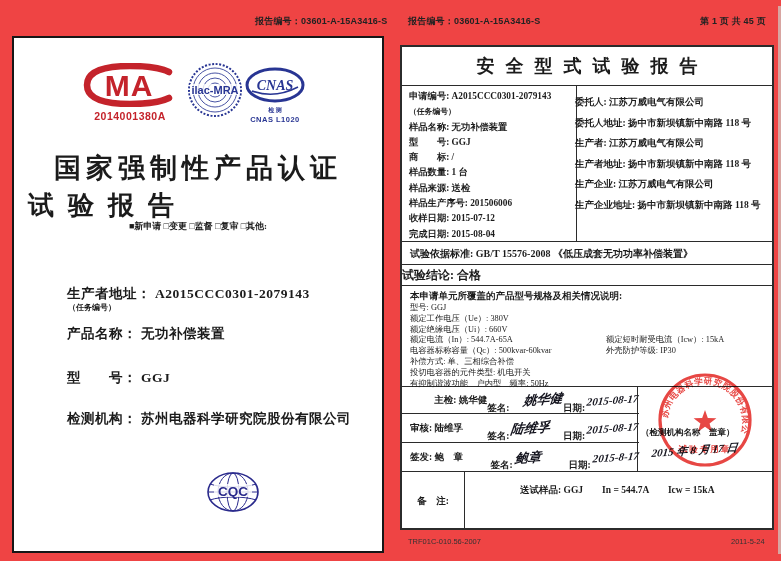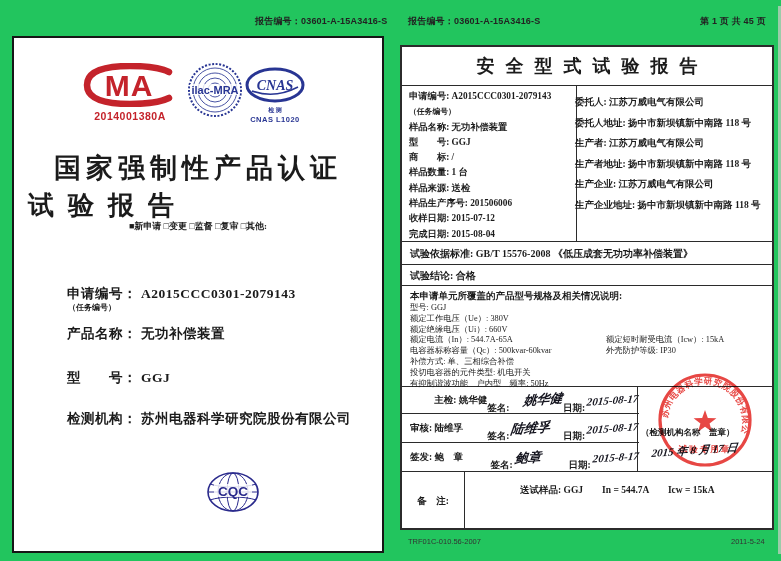--- a/index.html
+++ b/index.html
@@ -1,16 +1,16 @@
 <!DOCTYPE html>
 <html><head>
 <meta charset="utf-8">
 <style>
   html,body{margin:0;padding:0;background:#ffffff;}
-  .canvas{position:relative;width:781px;height:561px;background:#22c55e;overflow:hidden;
+  .canvas{position:relative;width:781px;height:561px;background:#ef4444;overflow:hidden;
           font-family:"Liberation Serif","DejaVu Serif",serif;color:#1b1b1b;}
   .canvas::after{content:"";position:absolute;right:0;top:6px;width:3px;height:548px;background:#cfcfc9;opacity:.7;}
 
   
   .rpt-no{position:absolute;font-family:"Liberation Sans","DejaVu Sans",sans-serif;
           font-weight:bold;font-size:9px;letter-spacing:0.2px;color:#222;}
   .page-box{position:absolute;background:#fff;box-sizing:border-box;}
 
   
   .cover-box{left:12px;top:36px;width:372px;height:517px;border:2px solid #161616;}
@@ -37,21 +37,21 @@
   .r-title{top:0;height:39px;line-height:39px;text-align:center;font-size:18px;font-weight:bold;
            letter-spacing:11px;text-indent:11px;}
   .r-info{top:39px;height:156px;}
   .info-left{position:absolute;left:0;top:0;width:175px;height:100%;box-sizing:border-box;
              border-right:1.5px solid #2b2b2b;padding:3px 0 0 7px;}
   .info-left .ln{font-size:9.3px;line-height:15.3px;font-weight:bold;white-space:nowrap;}
   .info-left .ln.small{font-size:7.8px;}
   .info-right{position:absolute;left:175px;top:0;width:195px;height:100%;padding:6px 0 0 8px;box-sizing:border-box;}
   .info-right .ln{font-size:9.5px;line-height:20.5px;font-weight:bold;padding-left:20px;text-indent:-30px;}
   .r-standard{top:195px;height:23px;line-height:23px;padding-left:8px;font-size:10px;font-weight:bold;white-space:nowrap;}
-  .r-conclusion{top:218px;height:21px;line-height:21px;padding-left:8px;font-size:10px;font-weight:bold;}
+  .r-conclusion{top:218px;height:21px;line-height:21px;padding-left:0;font-size:12px;font-weight:bold;}
   .r-coverage{top:239px;height:101px;padding:3px 0 0 8px;}
   .cov-title{font-size:9.5px;font-weight:bold;line-height:14px;}
   .spec-line{display:flex;font-size:8.3px;line-height:10.8px;white-space:nowrap;}
   .spec-line span:first-child{min-width:196px;}
   .sig-row{position:absolute;left:0;width:236.5px;box-sizing:border-box;border-bottom:1.5px solid #2b2b2b;
            display:flex;align-items:center;padding-left:8px;}
   .sig-row .role{width:84px;font-size:9.5px;font-weight:bold;white-space:nowrap;}
   .sig-row .lbl{font-size:9.5px;font-weight:bold;margin-right:2px;white-space:nowrap;margin-top:16px;}
   .hand{display:inline-block;font-style:italic;font-weight:bold;color:#15151f;
         transform:skewX(-10deg) rotate(-4deg);}
@@ -106,21 +106,21 @@
       </svg>
       <div class="cnas-sub">检 测</div>
       <div class="cnas-code">CNAS L1020</div>
     </div>
 
     <div class="cover-title1">国家强制性产品认证</div>
     <div class="cover-title2">试验报告</div>
     <div class="apply-type">■新申请 □变更 □监督 □复审 □其他:</div>
 
     <div class="cfield" style="top:247px;">
-      <span class="flabel">申请编号：</span><span>A2015CCC0301-2079143</span>
+      <span class="flabel">生产者地址：</span><span>A2015CCC0301-2079143</span>
     </div>
     <div class="cnote" style="top:264px;">（任务编号）</div>
 
     <div class="cfield" style="top:287px;">
       <span class="flabel">产品名称：</span><span>无功补偿装置</span>
     </div>
 
     <div class="cfield" style="top:331px;">
       <span class="flabel">型　　号：</span><span>GGJ</span>
     </div>

